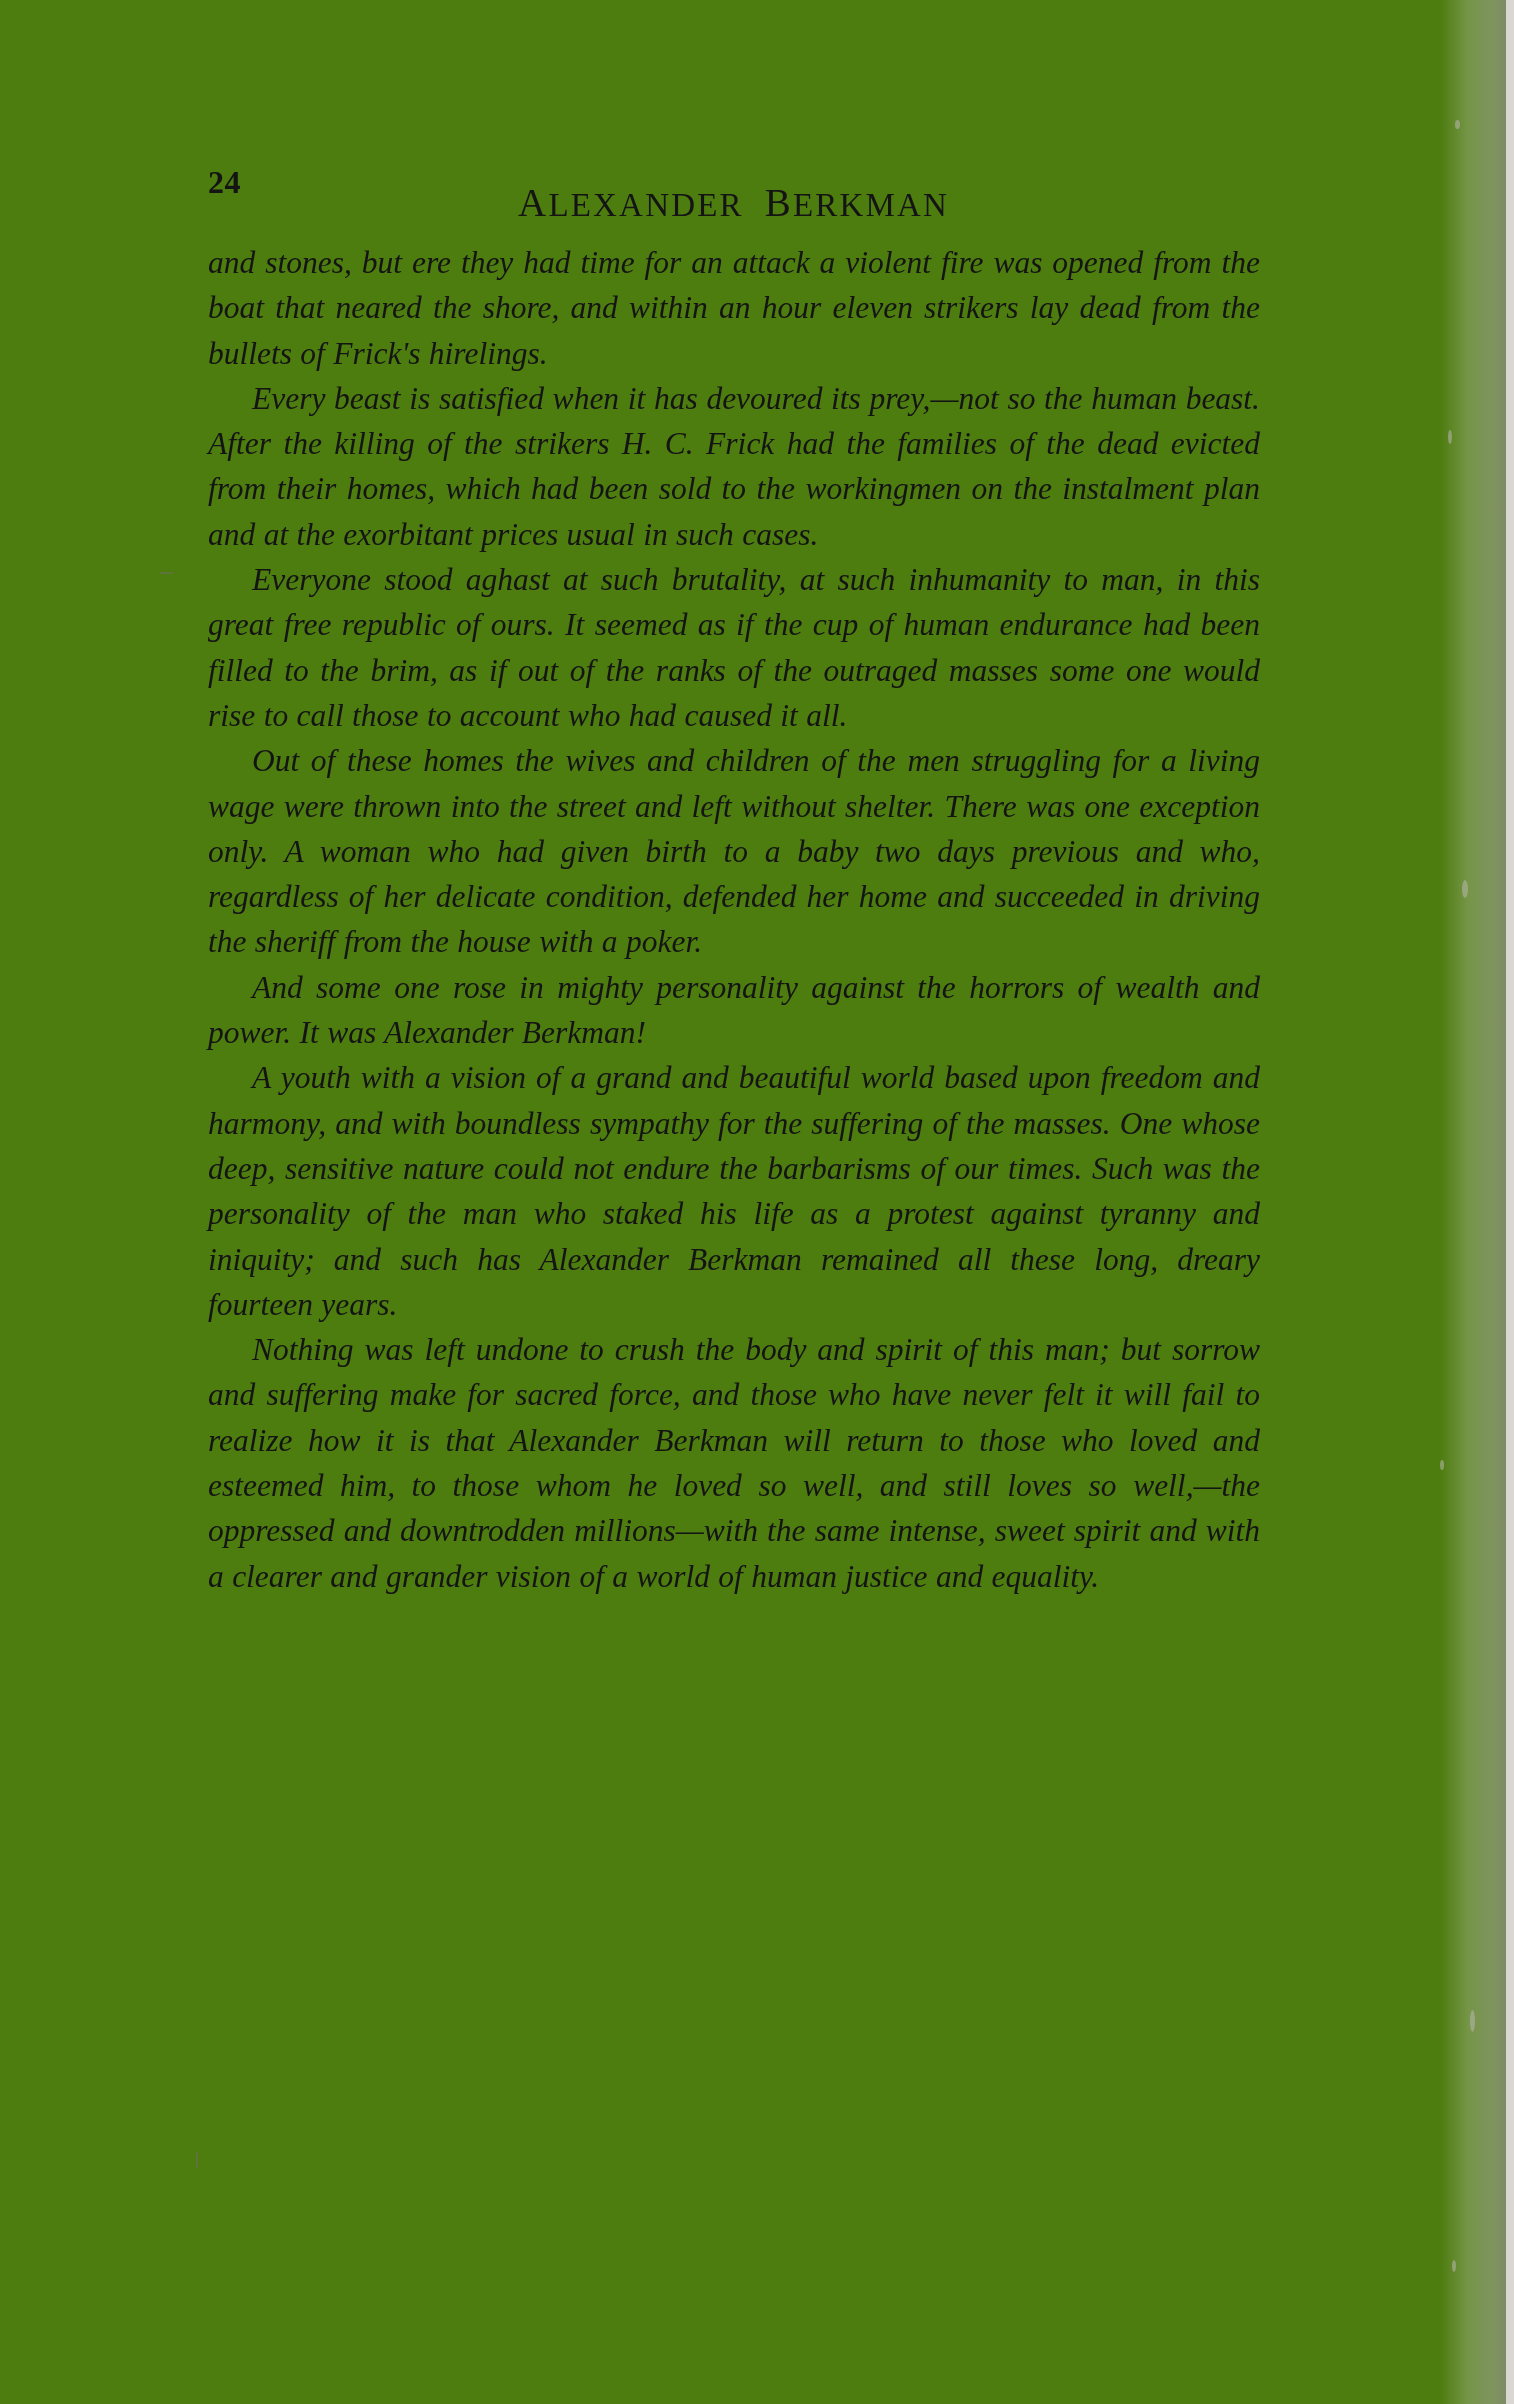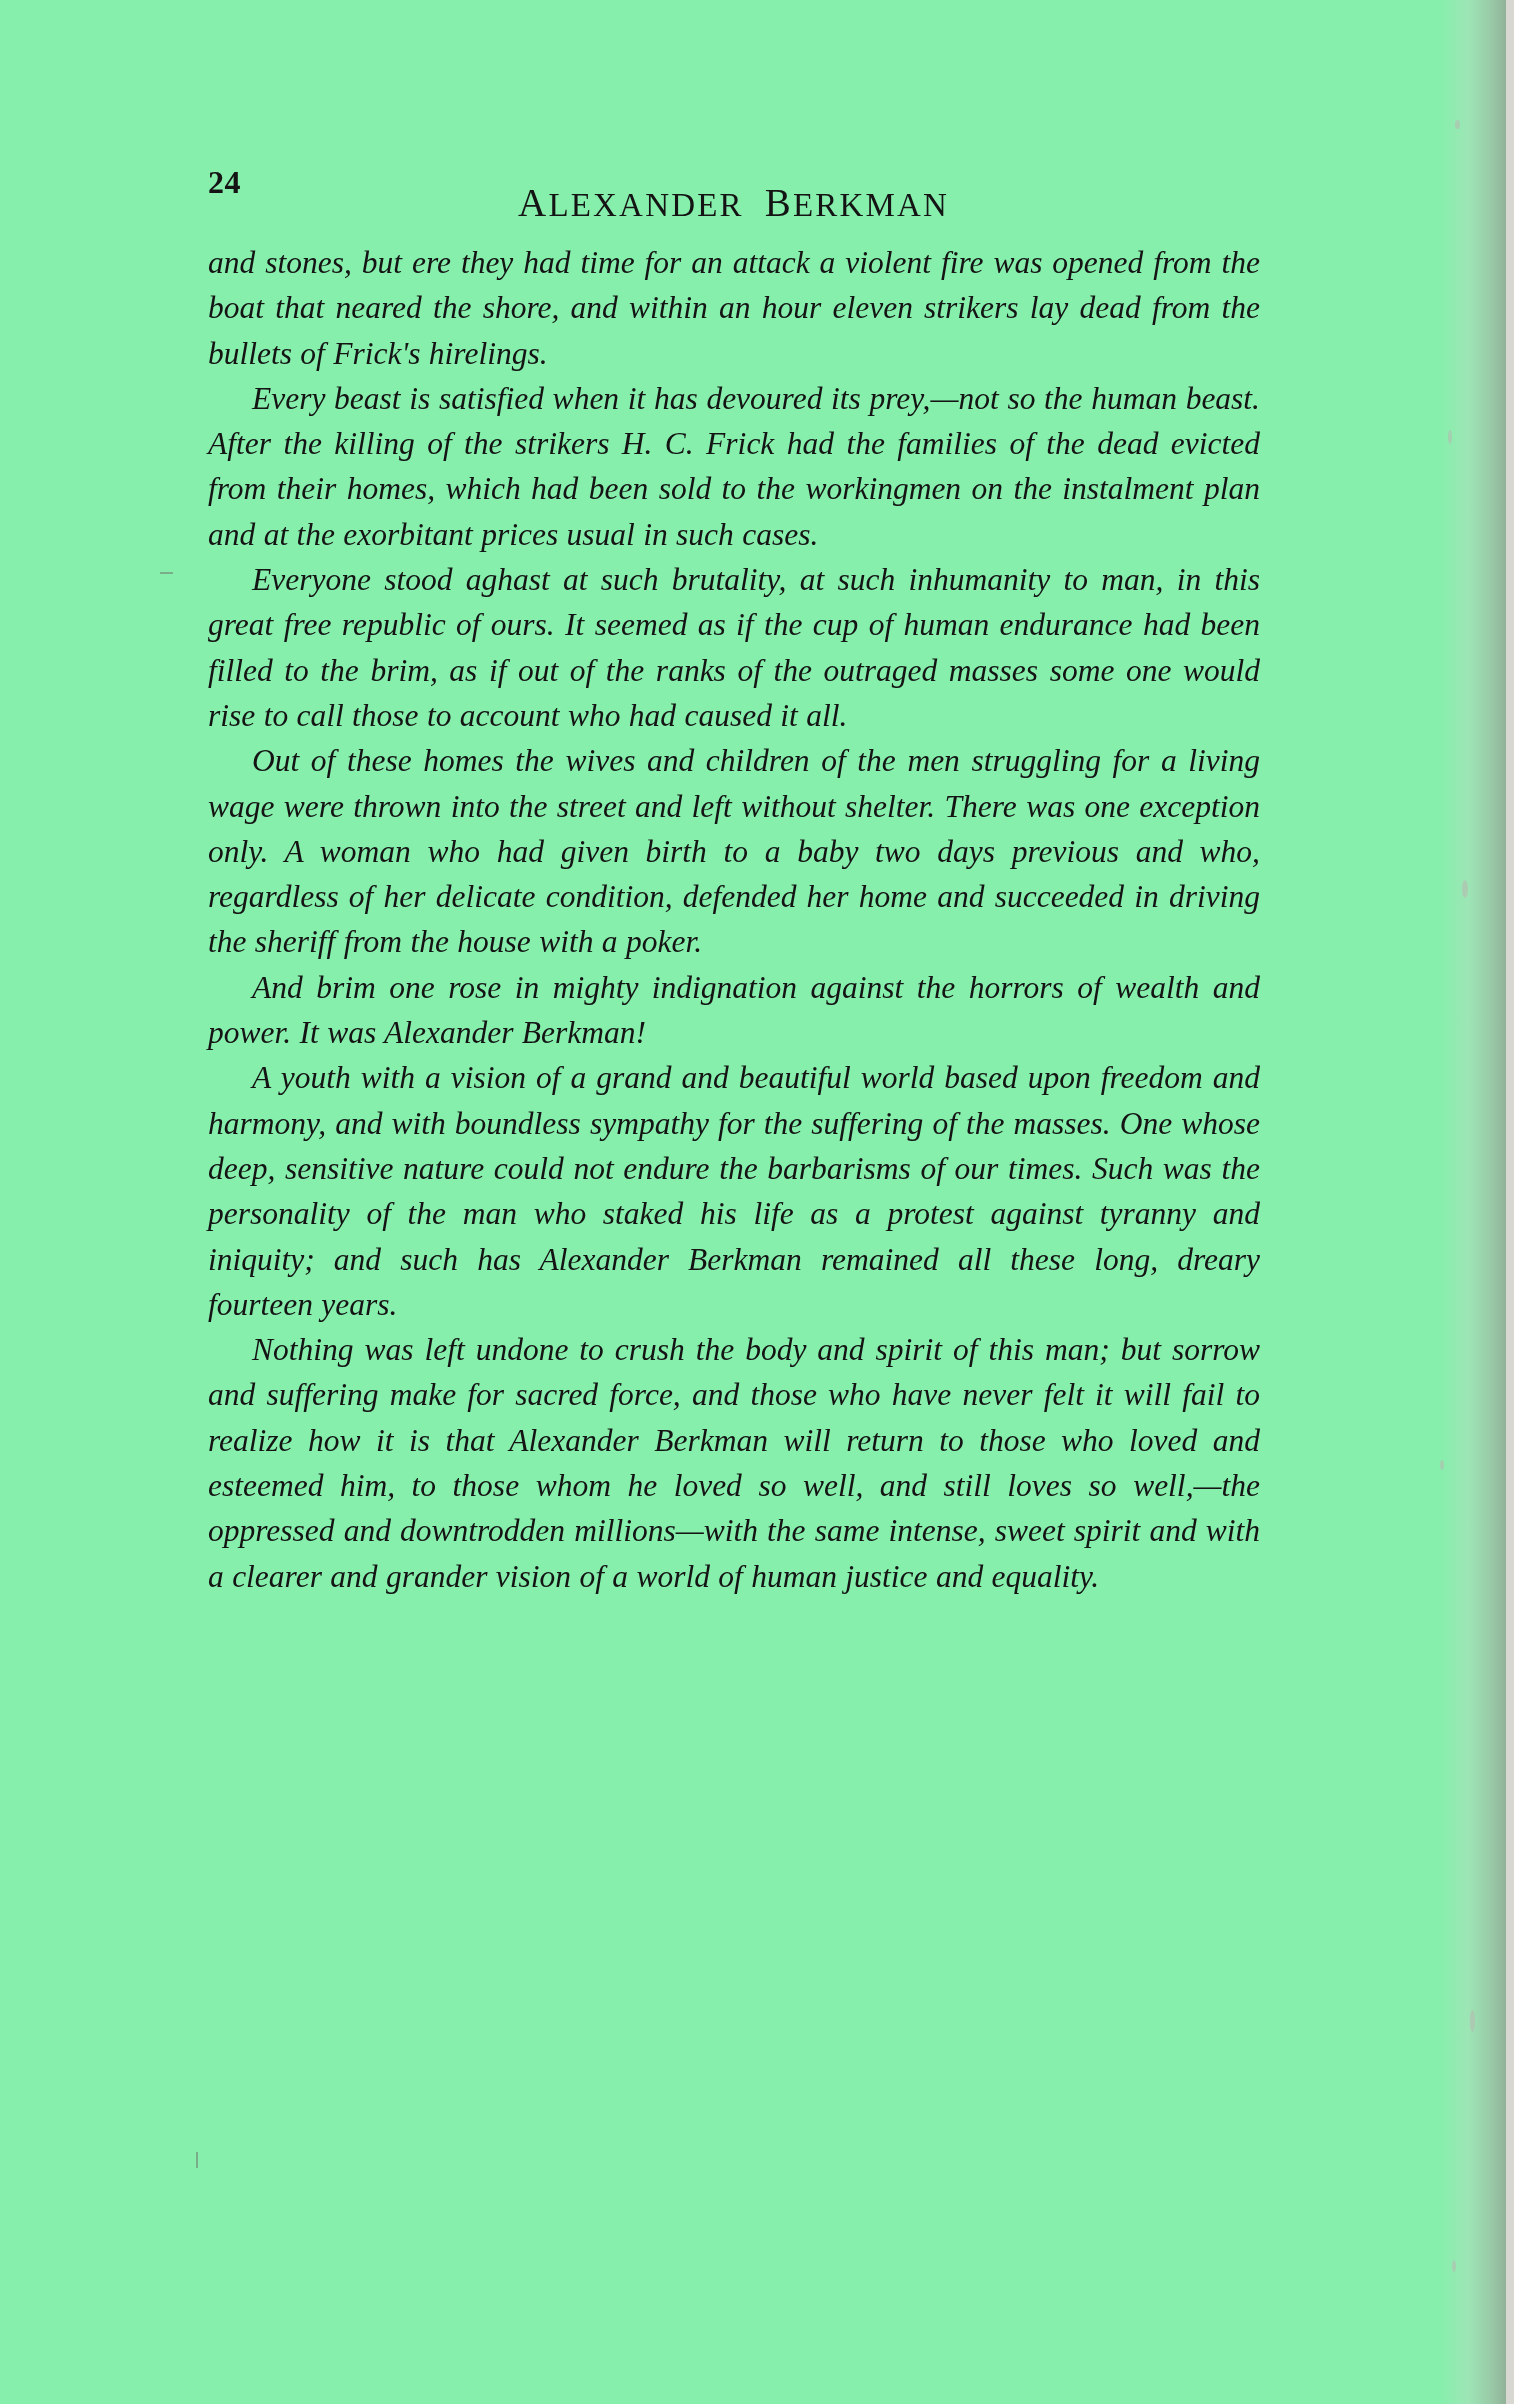--- a/index.html
+++ b/index.html
@@ -13,21 +13,21 @@
     position: relative;
     font-family: "Liberation Serif", serif;
     color: #141414;
     overflow: hidden;
   }
 
   
   .page {
     position: absolute;
     inset: 0;
-    background: #86efac;
+    background: #4d7c0f;
   }
 
   
   .gutter-shadow {
     position: absolute;
     top: 0;
     right: 0;
     width: 74px;
     height: 100%;
     background: linear-gradient(to right, rgba(255,255,255,0) 0%, rgba(210,208,202,0.30) 38%, rgba(168,166,160,0.55) 72%, rgba(140,138,132,0.75) 100%);
@@ -131,19 +131,19 @@
       <div class="head-title">
         <span class="cap">A</span><span>LEXANDER</span>&nbsp;&nbsp;<span class="cap">B</span><span>ERKMAN</span>
       </div>
     </div>
 
     <div class="body-text">
       <p class="first">and stones, but ere they had time for an attack a violent fire was opened from the boat that neared the shore, and within an hour eleven strikers lay dead from the bullets of Frick's hirelings.</p>
       <p>Every beast is satisfied when it has devoured its prey,—not so the human beast.  After the killing of the strikers H. C. Frick had the families of the dead evicted from their homes, which had been sold to the workingmen on the instalment plan and at the exorbitant prices usual in such cases.</p>
       <p>Everyone stood aghast at such brutality, at such inhumanity to man, in this great free republic of ours. It seemed as if the cup of human endurance had been filled to the brim, as if out of the ranks of the outraged masses some one would rise to call those to account who had caused it all.</p>
       <p>Out of these homes the wives and children of the men struggling for a living wage were thrown into the street and left without shelter. There was one exception only. A woman who had given birth to a baby two days previous and who, regardless of her delicate condition, defended her home and succeeded in driving the sheriff from the house with a poker.</p>
-      <p>And brim one rose in mighty indignation against the horrors of wealth and power.  It was Alexander Berkman!</p>
+      <p>And some one rose in mighty personality against the horrors of wealth and power.  It was Alexander Berkman!</p>
       <p>A youth with a vision of a grand and beautiful world based upon freedom and harmony, and with boundless sympathy for the suffering of the masses.  One whose deep, sensitive nature could not endure the barbarisms of our times.  Such was the personality of the man who staked his life as a protest against tyranny and iniquity; and such has Alexander Berkman remained all these long, dreary fourteen years.</p>
       <p>Nothing was left undone to crush the body and spirit of this man; but sorrow and suffering make for sacred force, and those who have never felt it will fail to realize how it is that Alexander Berkman will return to those who loved and esteemed him, to those whom he loved so well, and still loves so well,—the oppressed and downtrodden millions—with the same intense, sweet spirit and with a clearer and grander vision of a world of human justice and equality.</p>
     </div>
 
   </div>
 </div>
 
 </body></html>

